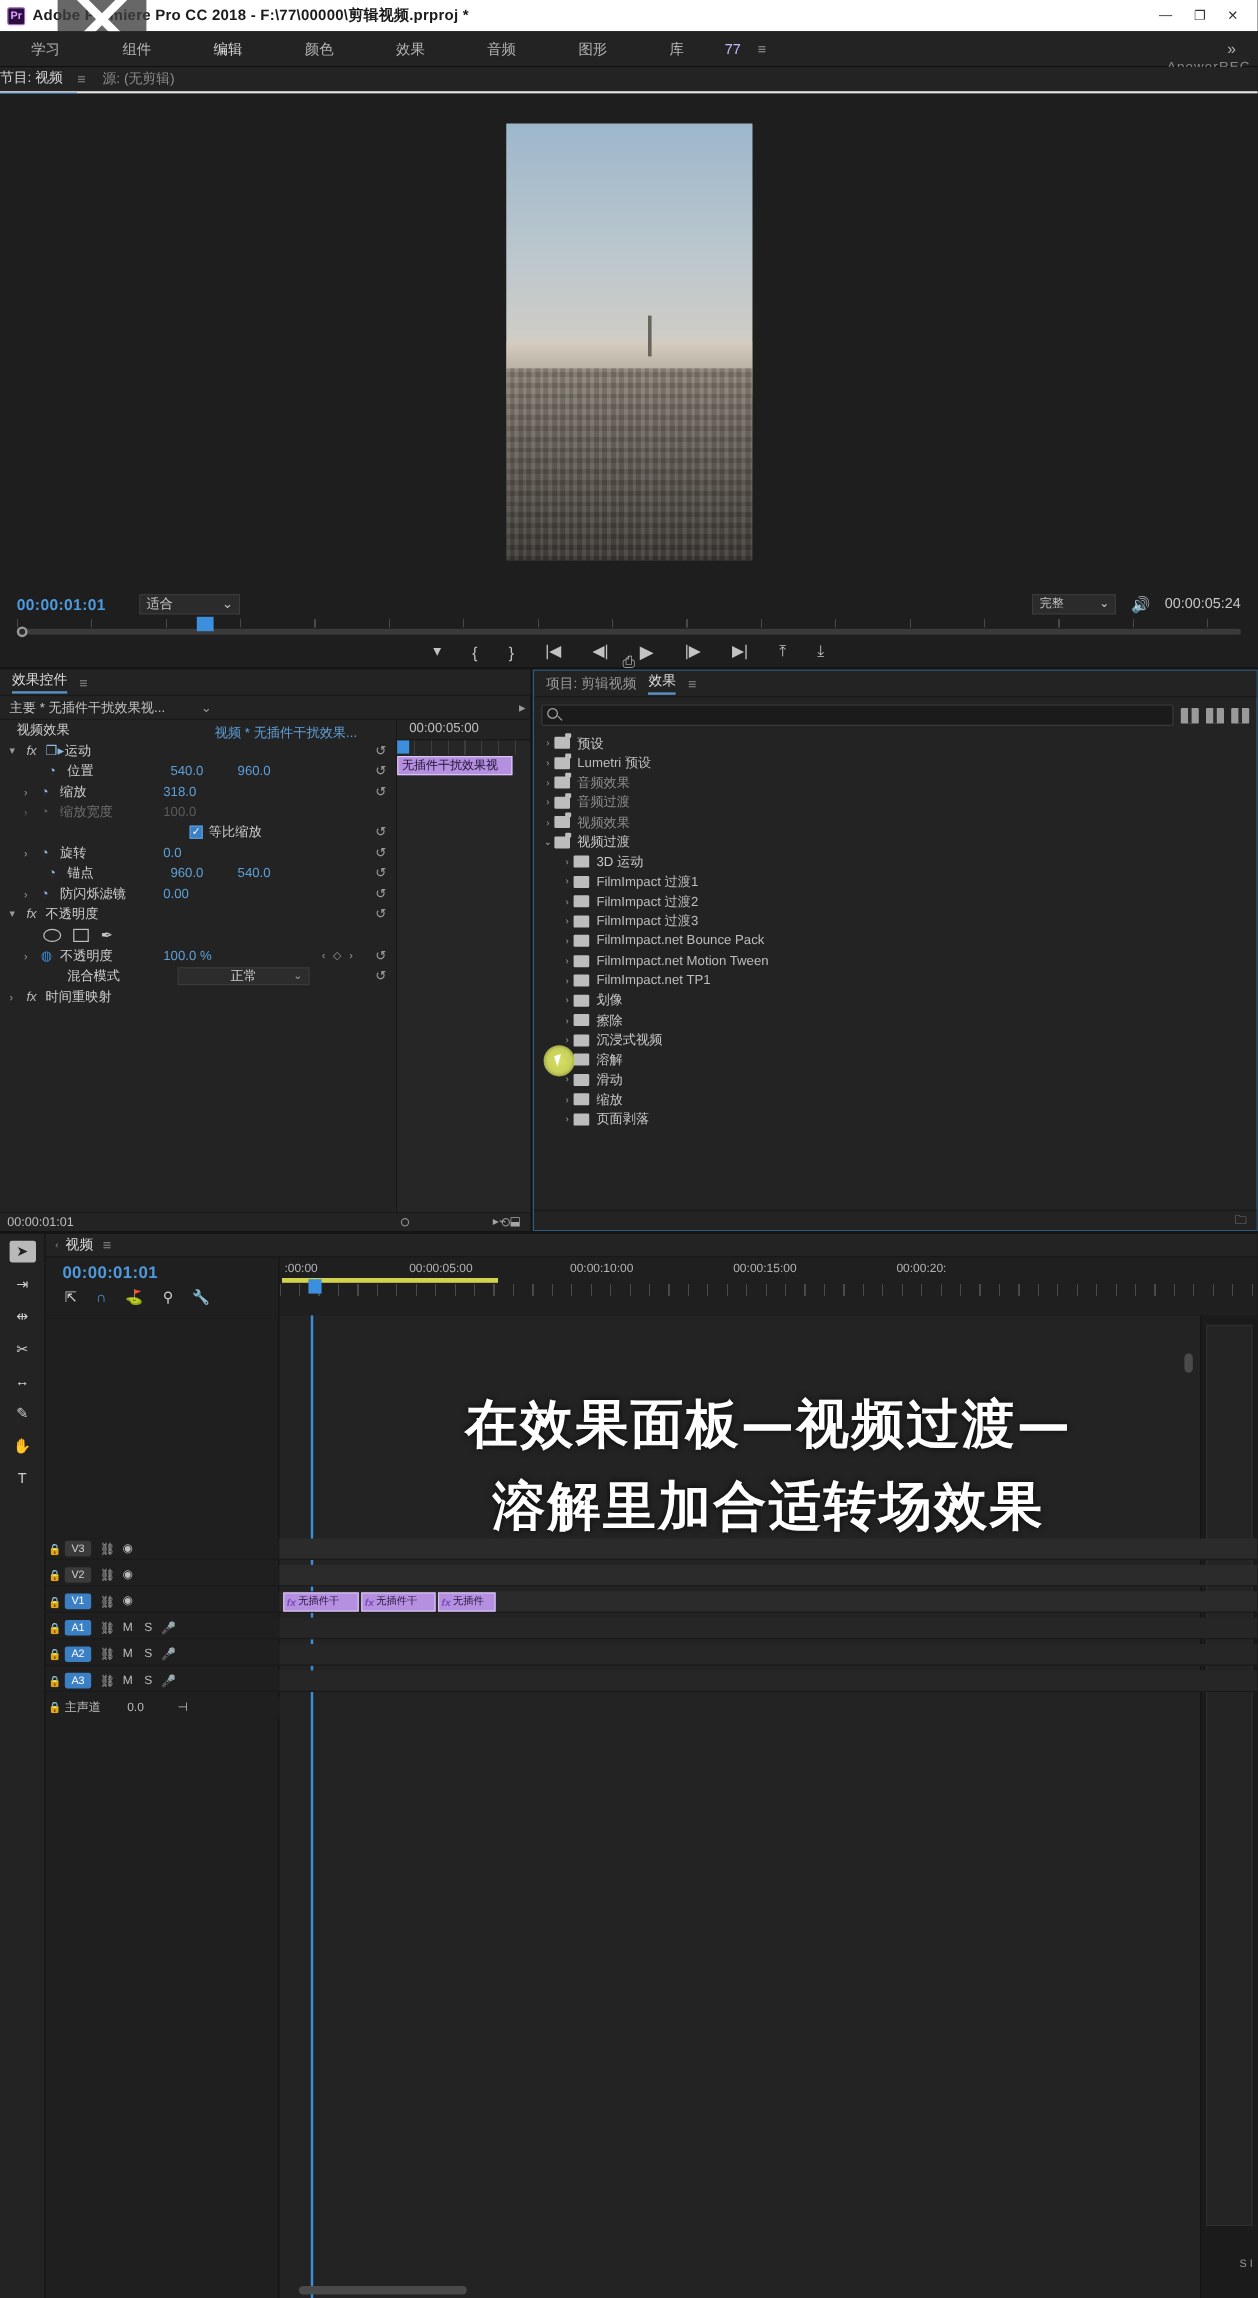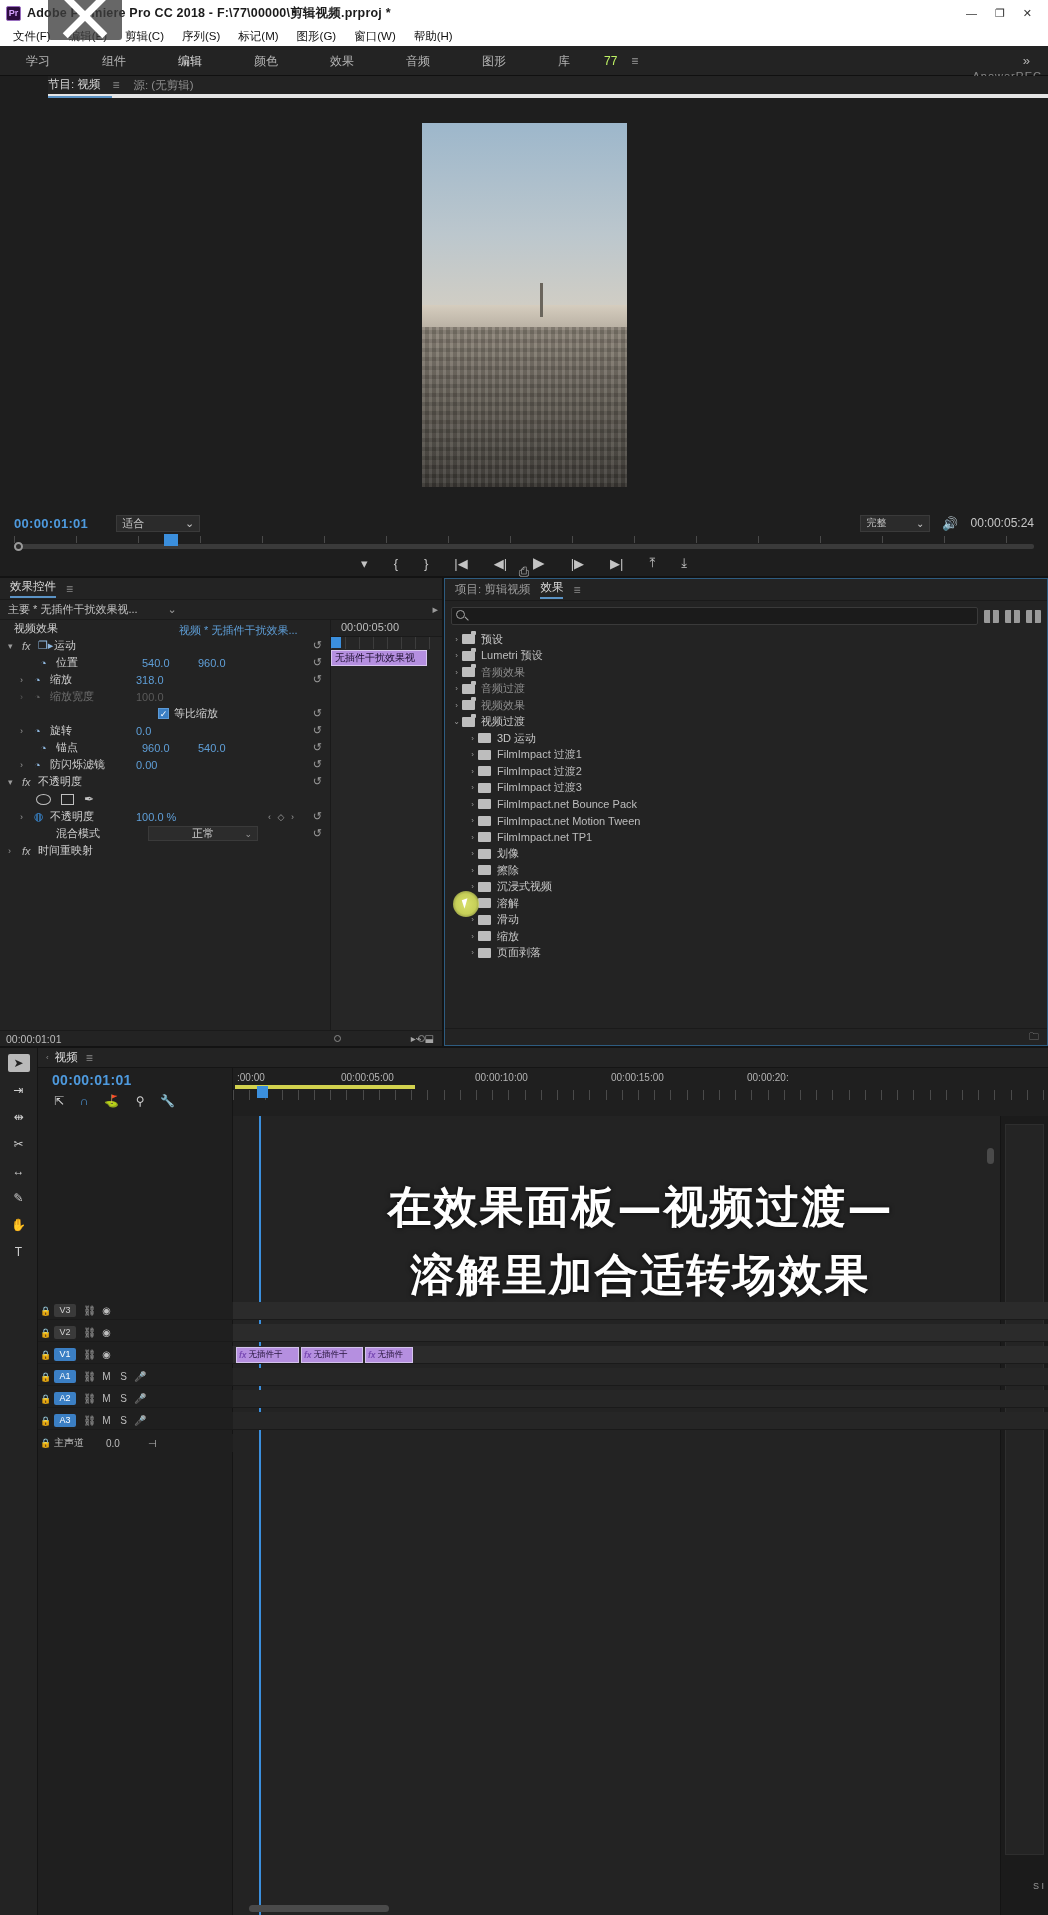--- a/index.html
+++ b/index.html
@@ -24,28 +24,28 @@
   
   .menubar{ height:20px; background:#ffffff; display:flex; align-items:center; gap:0;
             padding-left:4px; color:#111; font-size:11.5px; flex:0 0 20px;}
   .menubar .mi{ padding:0 9px; line-height:20px; white-space:nowrap; }
 
   
   .wsbar{ height:30px; background:#232323; border-bottom:1px solid #101010;
           display:flex; align-items:center; flex:0 0 30px; position:relative;}
   .wsbar .ws{ flex:0 0 auto; padding:0 26px; font-size:12px; color:#b4b4b4; line-height:30px;}
   .wsbar .ws.sel{ color:#dcdcdc; }
-  .wsbar .ws.num{ color:#bef264; padding:0 8px; }
+  .wsbar .ws.num{ color:#c4b5fd; padding:0 8px; }
   .wsbar .ham{ color:#9a9a9a; padding:0 6px; }
   .wsbar .chev{ margin-left:auto; padding:0 18px; color:#b4b4b4; font-size:13px;}
 
   
   .monitor{ flex:0 0 500px; background:#1e1e1e; display:flex; flex-direction:column; position:relative;}
   .mon-tabs{ height:22px; background:#232323; display:flex; align-items:center; gap:0;
-             border-bottom:4px solid #e5e5e5; flex:0 0 22px;margin-left:48px;}
+             border-bottom:2px solid #e5e5e5; flex:0 0 22px;}
   .mon-tabs .t{ font-size:11.5px; color:#8d8d8d; padding:0 12px 0 0; line-height:22px;}
   .mon-tabs .t.active{ color:#d6d6d6; border-bottom:2px solid #5a92c4; padding-bottom:1px;}
   .mon-tabs .ham{ color:#8a8a8a; padding-right:14px;}
   .mon-stage{ flex:1; position:relative; background:#1e1e1e; display:flex; align-items:center; justify-content:center;}
   .video{ width:205px; height:364px; position:relative; overflow:hidden;
           background:linear-gradient(#9fb4c4 0%,#b9c4c9 28%,#c9c3b8 46%,#a49c91 58%,#6c6760 72%,#4a4742 88%,#3c3a36 100%);}
   .vid-sky{ position:absolute; left:0;right:0;top:0;height:56%;
             background:linear-gradient(#9db7cb 0%, #bcc7cd 55%, #d6cfc2 100%); }
   .vid-haze{ position:absolute; left:0;right:0;top:50%;height:12%;
              background:linear-gradient(rgba(214,205,190,.9), rgba(150,142,130,.85)); }
@@ -231,30 +231,20 @@
     <div class="title-text">Adobe Premiere Pro CC 2018 - F:\77\00000\剪辑视频.prproj *</div>
     <div class="win-btns">
       <span>—</span>
       <span>❐</span>
       <span>✕</span>
     </div>
     <div class="bigXbg"></div>
     <div class="bigX"></div>
   </div>
 
-  <div class="menubar" id="menubar">
-      <div class="mi">文件(F)</div>
-      <div class="mi">编辑(E)</div>
-      <div class="mi">剪辑(C)</div>
-      <div class="mi">序列(S)</div>
-      <div class="mi">标记(M)</div>
-      <div class="mi">图形(G)</div>
-      <div class="mi">窗口(W)</div>
-      <div class="mi">帮助(H)</div>
-    </div>
 
   <div class="wsbar" id="wsbar">
     <div class="wmark">ApowerREC</div>
   <div class="ws">学习</div>
       <div class="ws">组件</div>
       <div class="ws sel">编辑</div>
       <div class="ws">颜色</div>
       <div class="ws">效果</div>
       <div class="ws">音频</div>
       <div class="ws">图形</div>

